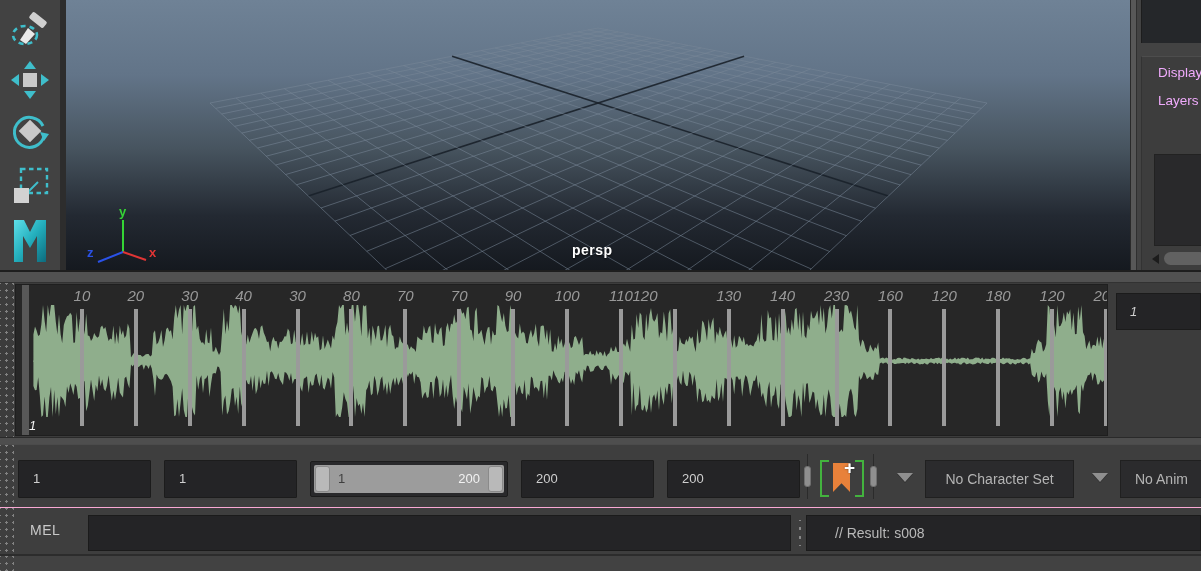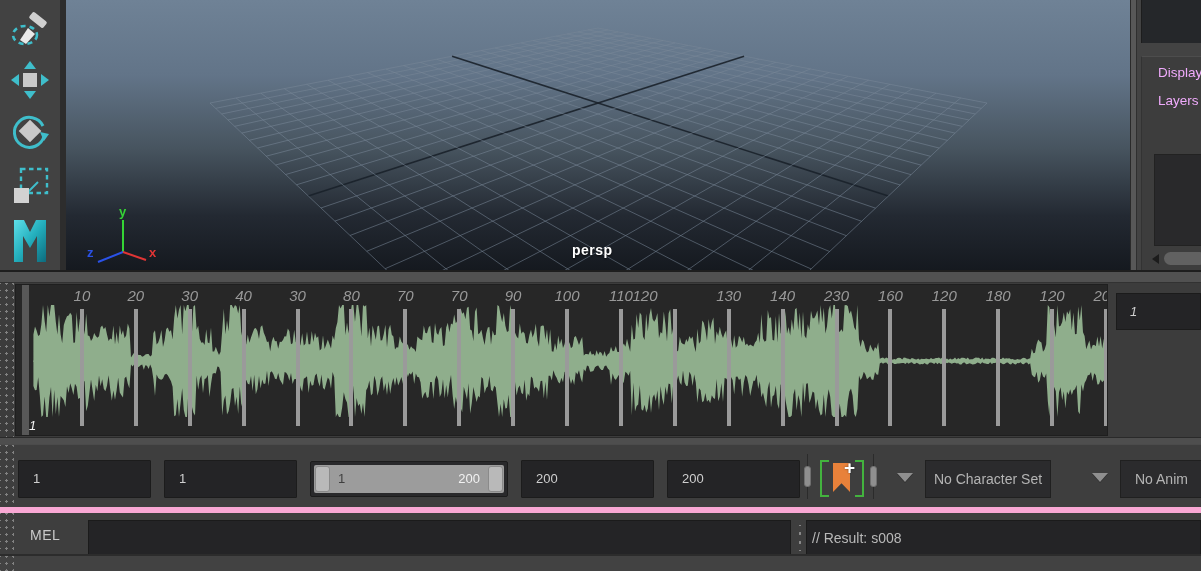--- a/index.html
+++ b/index.html
@@ -96,32 +96,32 @@
     text-shadow:0 0 2px rgba(0,0,0,.6); }
   .dd-arrow { position:absolute; top:28px; width:0; height:0; cursor:pointer;
     border-left:8px solid transparent; border-right:8px solid transparent;
     border-top:9px solid #8f8f8f; filter:drop-shadow(0 1px 0 #2e2e2e); }
   .dd-field { position:absolute; top:15px; height:38px; background:#2b2b2d;
     border:1px solid #202020; color:#b4b4b4; font-size:14px; line-height:36px;
     text-align:center; cursor:pointer; }
 
   
   .mel-row { left:0; top:507px; width:1201px; height:47px; background:#3e3e3e;
-    border-top:6px solid #f9a8d4; }
+    border-top:1px solid #f9a8d4; }
   .mel-handle { position:absolute; left:0; top:0; height:47px; }
   .mel-label { position:absolute; left:30px; top:14px; color:#c9c9c9; font-size:14px;
     letter-spacing:0.5px; cursor:pointer; }
   .mel-input { position:absolute; left:88px; top:7px; width:703px; height:36px;
     background:#242426; border:1px solid #1b1b1b; }
   .mel-mini { position:absolute; left:794px; top:12px; width:8px; height:26px;
     background-image:radial-gradient(circle, #8a8a8a 1.1px, rgba(0,0,0,0) 1.4px);
     background-size:8px 9px; background-position:2px 4px; cursor:pointer; }
   .mel-result { position:absolute; left:806px; top:7px; width:395px; height:36px;
     background:#242426; border:1px solid #1b1b1b; color:#b9b9b9; font-size:14px;
-    line-height:34px; padding-left:5px; }
+    line-height:34px; padding-left:28px; }
 
   
   .bottom-strip { left:0; top:554px; width:1201px; height:17px; background:#424242;
     border-top:2px solid #2c2c2c; }
 </style>
 </head>
 <body>
 
 <div id="app">
 
@@ -337,21 +337,21 @@
       <div class="bk-bracket r">
         <div class="c" style="top:0"></div>
           <div class="c" style="bottom:0"></div>
       </div>
     </div>
     <div class="vhandle" style="left:869px">
       <div class="line"></div>
         <div class="pill"></div>
     </div>
     <div class="dd-arrow" style="left:897px"></div>
-    <div class="dd-field" style="left:925px;width:126px">No Character Set</div>
+    <div class="dd-field" style="left:925px;width:149px">No Character Set</div>
     <div class="dd-arrow" style="left:1092px"></div>
     <div class="dd-field" style="left:1120px;width:90px;text-align:left;padding-left:14px">No Anim</div>
   </div>
 
   <div class="abs mel-row">
     <div class="mel-handle dots"></div>
     <div class="mel-label">MEL</div>
     <div class="mel-input"></div>
     <div class="mel-mini"></div>
     <div class="mel-result">// Result: s008</div>

